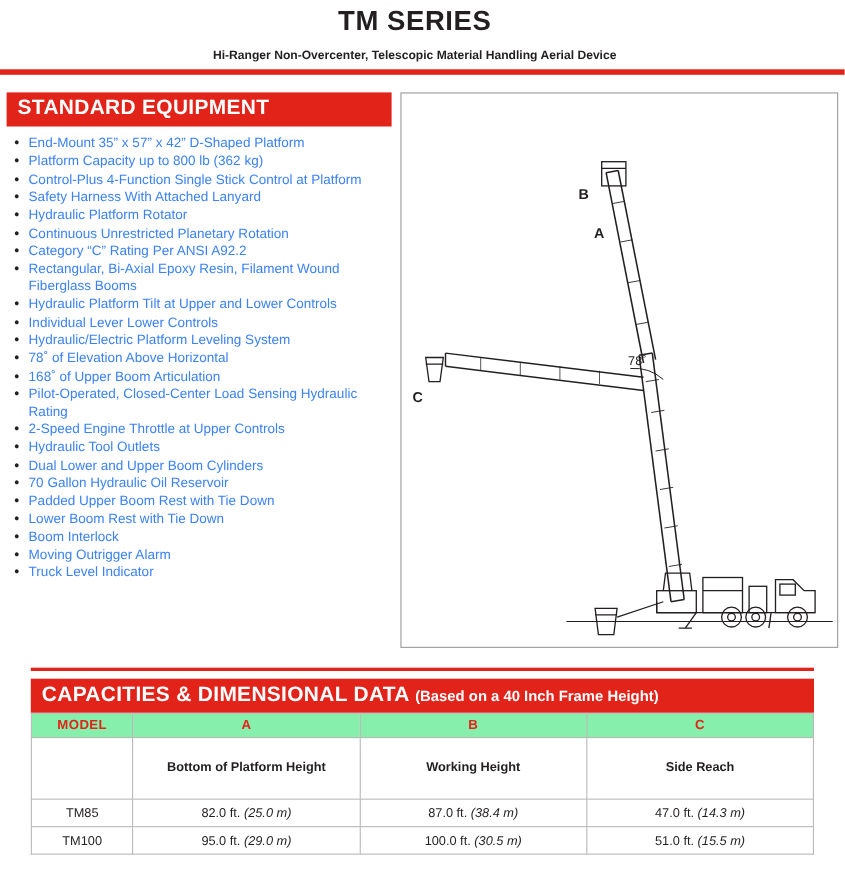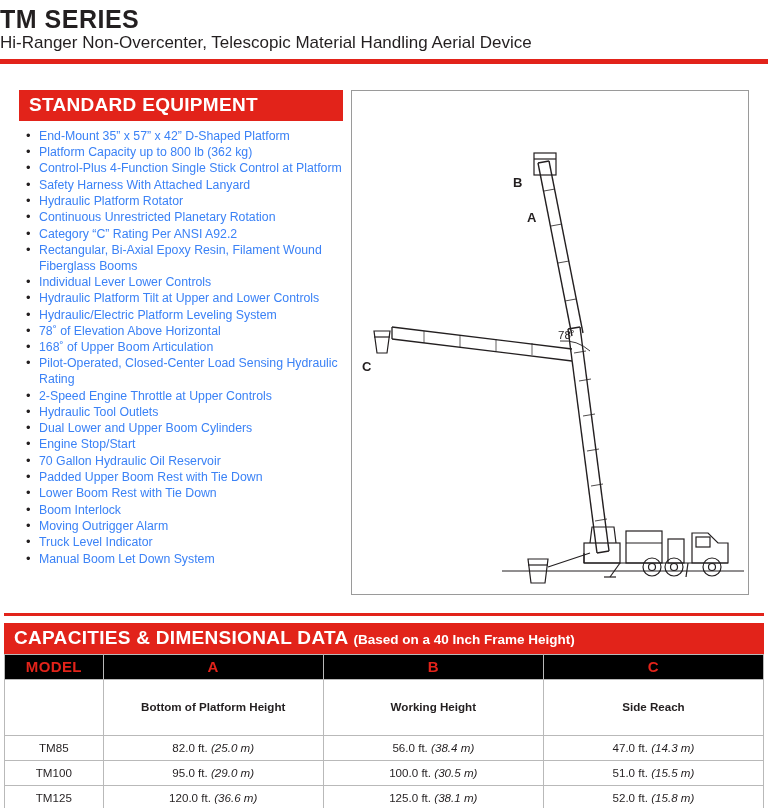--- a/index.html
+++ b/index.html
@@ -8,48 +8,48 @@
     width: 768px; height: 808px;
     background: #ffffff;
     font-family: "Liberation Sans", sans-serif;
     color: #231f20;
   }
   .page { position: relative; width: 768px; height: 808px; overflow: hidden; }
 
   
   .header {
     padding: 6px 14px 0 0;
-    text-align: left;
+    text-align: center;
   }
   .series-title {
     font-size: 25px;
     font-weight: bold;
     letter-spacing: 0.5px;
     color: #231f20;
     line-height: 1.05;
   }
   .series-sub {
-    font-size: 17px;
-    font-weight: normal;
-    color: #231f20;
-    margin-top: 2px;
+    font-size: 11px;
+    font-weight: bold;
+    color: #231f20;
+    margin-top: 13px;
     line-height: 1.1;
   }
   .header-rule {
     margin-top: 6px;
     height: 5px;
     background: #e2231a;
     width: 100%;
   }
 
   
   .content {
     display: flex;
-    padding: 0 19px;
-    margin-top: 26px;
+    padding: 0 6px;
+    margin-top: 16px;
   }
   .left-col { width: 352px; }
   .right-col { flex: 1; padding-left: 8px; }
 
   .red-bar {
     background: #e2231a;
     color: #ffffff;
     font-size: 19px;
     font-weight: bold;
     letter-spacing: 0.3px;
@@ -101,42 +101,42 @@
   }
   .angle-label {
     position: absolute;
     font-size: 11.5px;
     color: #231f20;
   }
 
   
   .bottom {
     margin-top: 18px;
-    padding: 0 4px;
+    padding: 0 28px;
   }
   .bottom-rule {
     height: 3px;
     background: #e2231a;
     margin-bottom: 7px;
   }
   table.capacities {
     width: 100%;
     border-collapse: collapse;
     font-size: 11.6px;
   }
   table.capacities th, table.capacities td {
     border: 1px solid #b9b9b9;
     text-align: center;
     padding: 3px 2px;
   }
   thead tr.hdr th {
-    background: #000000;
+    background: #86efac;
     color: #e2231a;
     font-weight: bold;
-    font-size: 15px;
+    font-size: 12px;
     letter-spacing: 0.4px;
     padding: 3px 2px 4px 2px;
   }
   thead tr.sub th {
     font-weight: bold;
     color: #231f20;
     font-size: 11.6px;
     line-height: 14px;
     padding: 5px 2px 6px 2px;
     height: 56px;
@@ -167,37 +167,35 @@
       <div class="red-bar">STANDARD EQUIPMENT</div>
       <ul class="spec-list">
         <li>End-Mount 35” x 57” x 42” D-Shaped Platform</li>
         <li>Platform Capacity up to 800 lb (362 kg)</li>
         <li>Control-Plus 4-Function Single Stick Control at Platform</li>
         <li>Safety Harness With Attached Lanyard</li>
         <li>Hydraulic Platform Rotator</li>
         <li>Continuous Unrestricted Planetary Rotation</li>
         <li>Category “C” Rating Per ANSI A92.2</li>
         <li>Rectangular, Bi-Axial Epoxy Resin, Filament Wound Fiberglass Booms</li>
+        <li>Hydraulic Platform Tilt at Upper and Lower Controls</li>
         <li>Individual Lever Lower Controls</li>
-        <li>Hydraulic Platform Tilt at Upper and Lower Controls</li>
         <li>Hydraulic/Electric Platform Leveling System</li>
         <li>78˚ of Elevation Above Horizontal</li>
         <li>168˚ of Upper Boom Articulation</li>
         <li>Pilot-Operated, Closed-Center Load Sensing Hydraulic Rating</li>
         <li>2-Speed Engine Throttle at Upper Controls</li>
         <li>Hydraulic Tool Outlets</li>
         <li>Dual Lower and Upper Boom Cylinders</li>
-        <li>Engine Stop/Start</li>
         <li>70 Gallon Hydraulic Oil Reservoir</li>
         <li>Padded Upper Boom Rest with Tie Down</li>
         <li>Lower Boom Rest with Tie Down</li>
         <li>Boom Interlock</li>
         <li>Moving Outrigger Alarm</li>
         <li>Truck Level Indicator</li>
-        <li>Manual Boom Let Down System</li>
       </ul>
     </div>
 
     <div class="right-col">
       <div class="illus-box">
 
         <svg width="396" height="503" viewBox="0 0 396 503">
           <g stroke="#231f20" fill="none" stroke-width="1.2">
 
             <line x1="150" y1="480" x2="392" y2="480" stroke-width="1"></line>
@@ -320,54 +318,39 @@
         </tr>
       </thead>
       <tbody>
         <tr>
           <td class="model">TM85</td>
           <td>
             <span>82.0 ft.</span>
             <span class="em">(25.0 m)</span>
           </td>
           <td>
-            <span>56.0 ft.</span>
+            <span>87.0 ft.</span>
             <span class="em">(38.4 m)</span>
           </td>
           <td>
             <span>47.0 ft.</span>
             <span class="em">(14.3 m)</span>
           </td>
         </tr>
         <tr>
           <td class="model">TM100</td>
           <td>
             <span>95.0 ft.</span>
             <span class="em">(29.0 m)</span>
           </td>
           <td>
             <span>100.0 ft.</span>
             <span class="em">(30.5 m)</span>
           </td>
           <td>
             <span>51.0 ft.</span>
             <span class="em">(15.5 m)</span>
-          </td>
-        </tr>
-        <tr>
-          <td class="model">TM125</td>
-          <td>
-            <span>120.0 ft.</span>
-            <span class="em">(36.6 m)</span>
-          </td>
-          <td>
-            <span>125.0 ft.</span>
-            <span class="em">(38.1 m)</span>
-          </td>
-          <td>
-            <span>52.0 ft.</span>
-            <span class="em">(15.8 m)</span>
           </td>
         </tr>
       </tbody>
     </table>
   </div>
 </div>
 
 </body></html>

